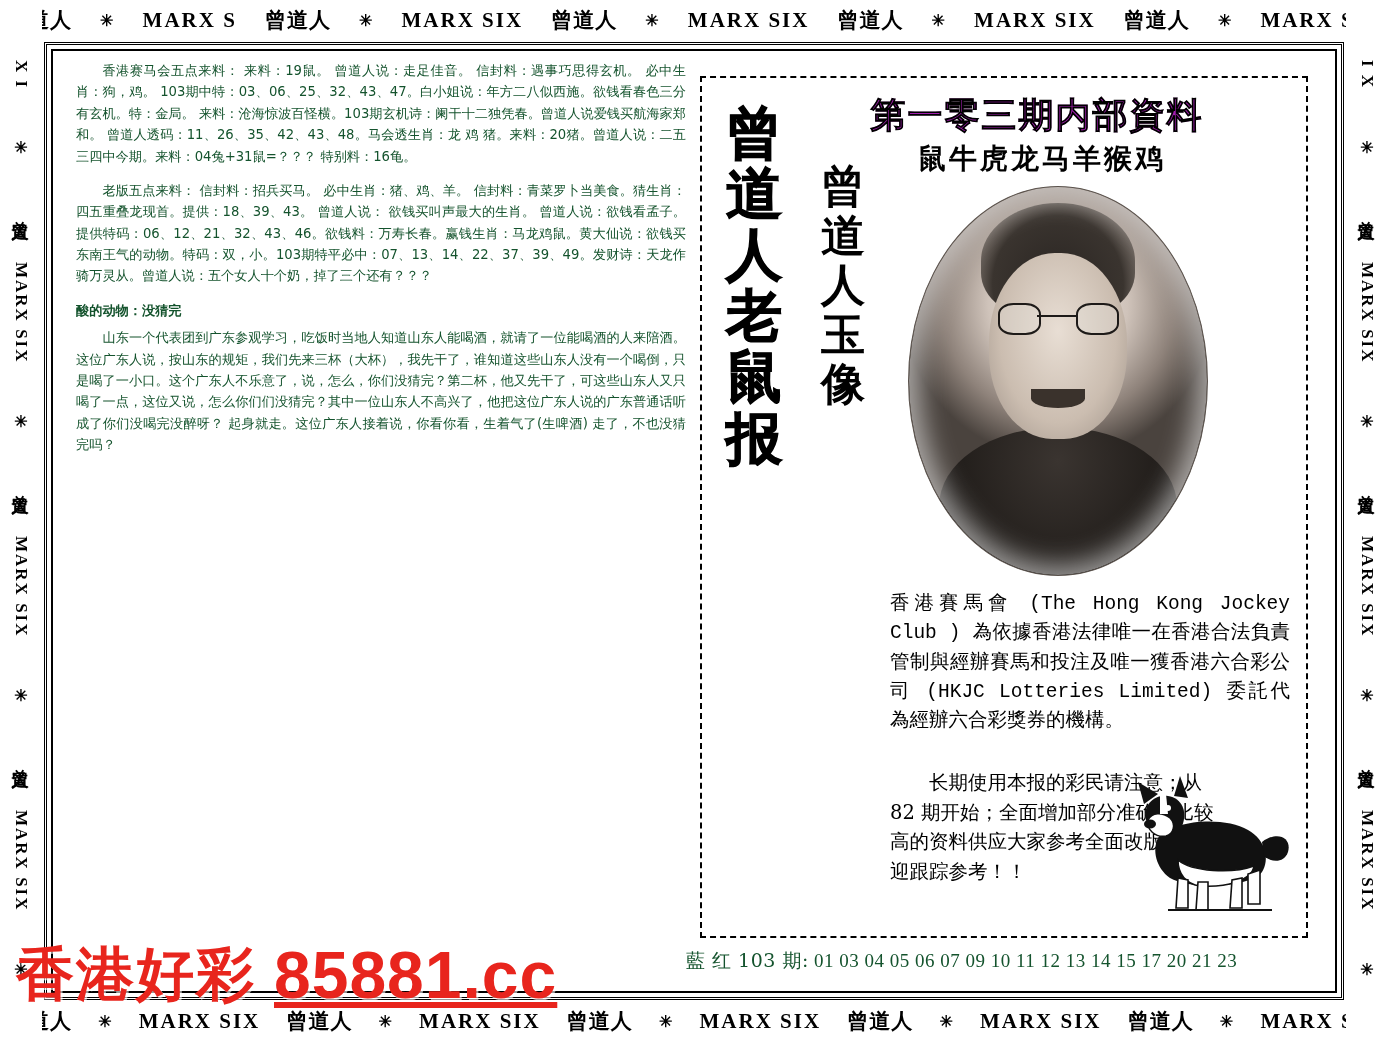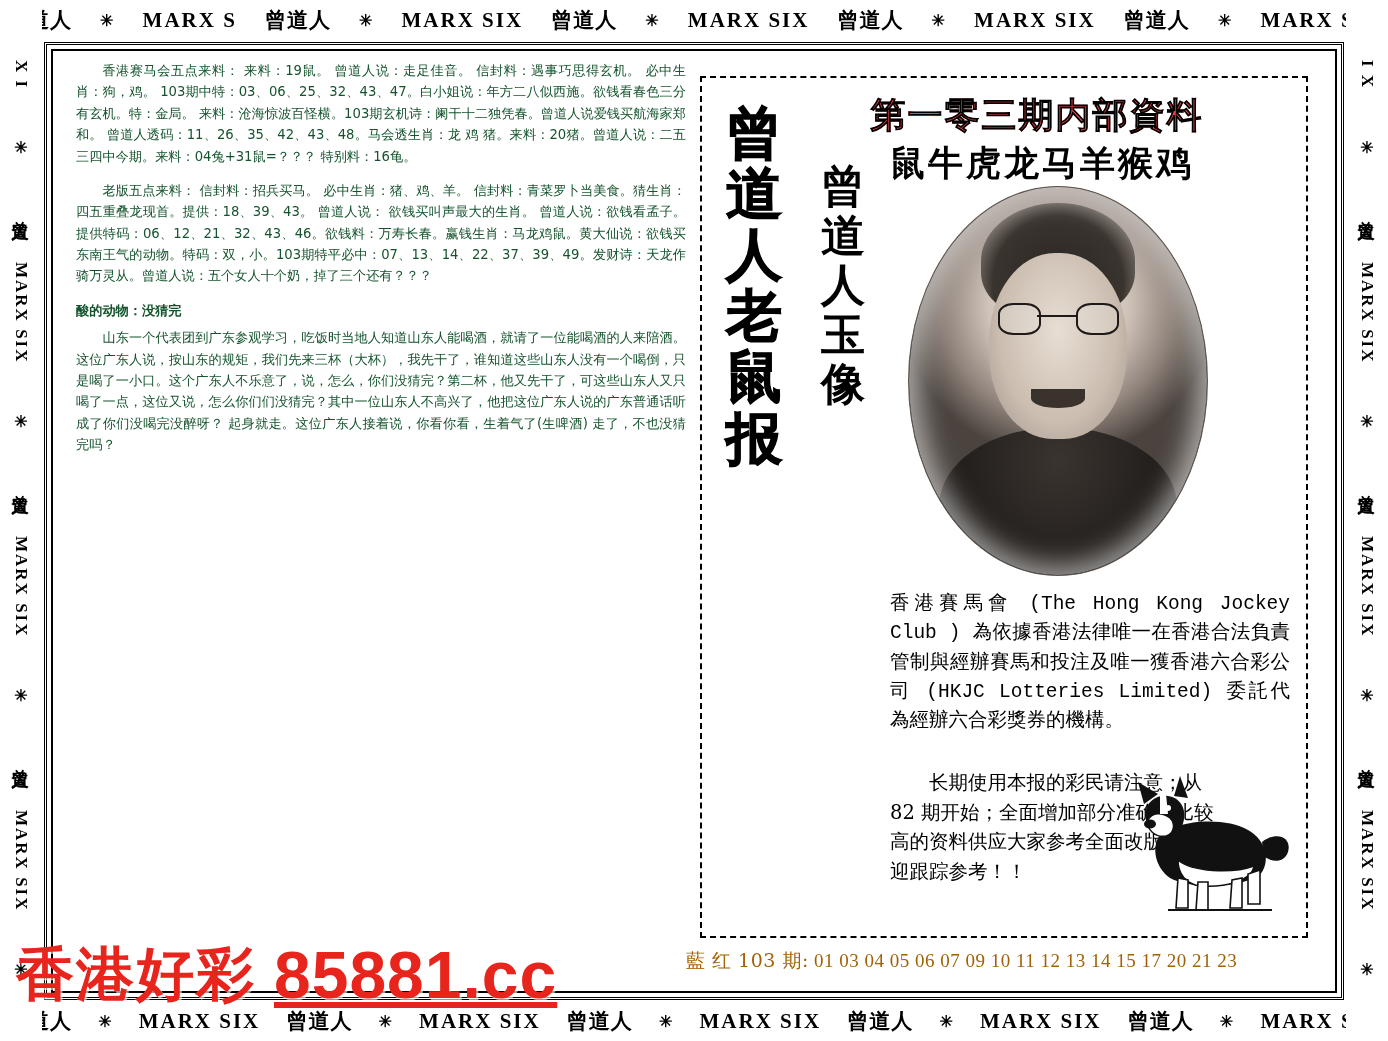--- a/index.html
+++ b/index.html
@@ -117,32 +117,32 @@
   .rp-title {
     position: absolute;
     left: 80px;
     top: 14px;
     width: 510px;
     text-align: center;
     font-family: "DejaVu Serif", serif;
     font-weight: bold;
     font-size: 35px;
     letter-spacing: 2px;
-    color: #ef4444;
+    color: #a21caf;
     -webkit-text-stroke: 0.6px #000;
   }
   .rp-subtitle {
     position: absolute;
     left: 90px;
     top: 62px;
     width: 500px;
     text-align: center;
     font-family: "DejaVu Serif", serif;
     font-weight: bold;
-    font-size: 35px;
+    font-size: 28px;
     letter-spacing: 3px;
     color: #000;
   }
 
   
   .brand-col {
     position: absolute;
     left: 6px;
     top: 26px;
     width: 92px;
@@ -285,21 +285,21 @@
   .dog svg { width: 100%; height: 100%; }
 
   
   .footer-nums {
     position: absolute;
     left: 686px;
     top: 948px;
     width: 660px;
     font-family: "Liberation Serif", serif;
     font-size: 19px;
-    color: #a16207;
+    color: #14532d;
     letter-spacing: 0.5px;
     white-space: nowrap;
   }
   .fn-label { font-family: "DejaVu Serif", serif; }
 
   
   .watermark {
     position: absolute;
     left: 16px;
     top: 930px;

